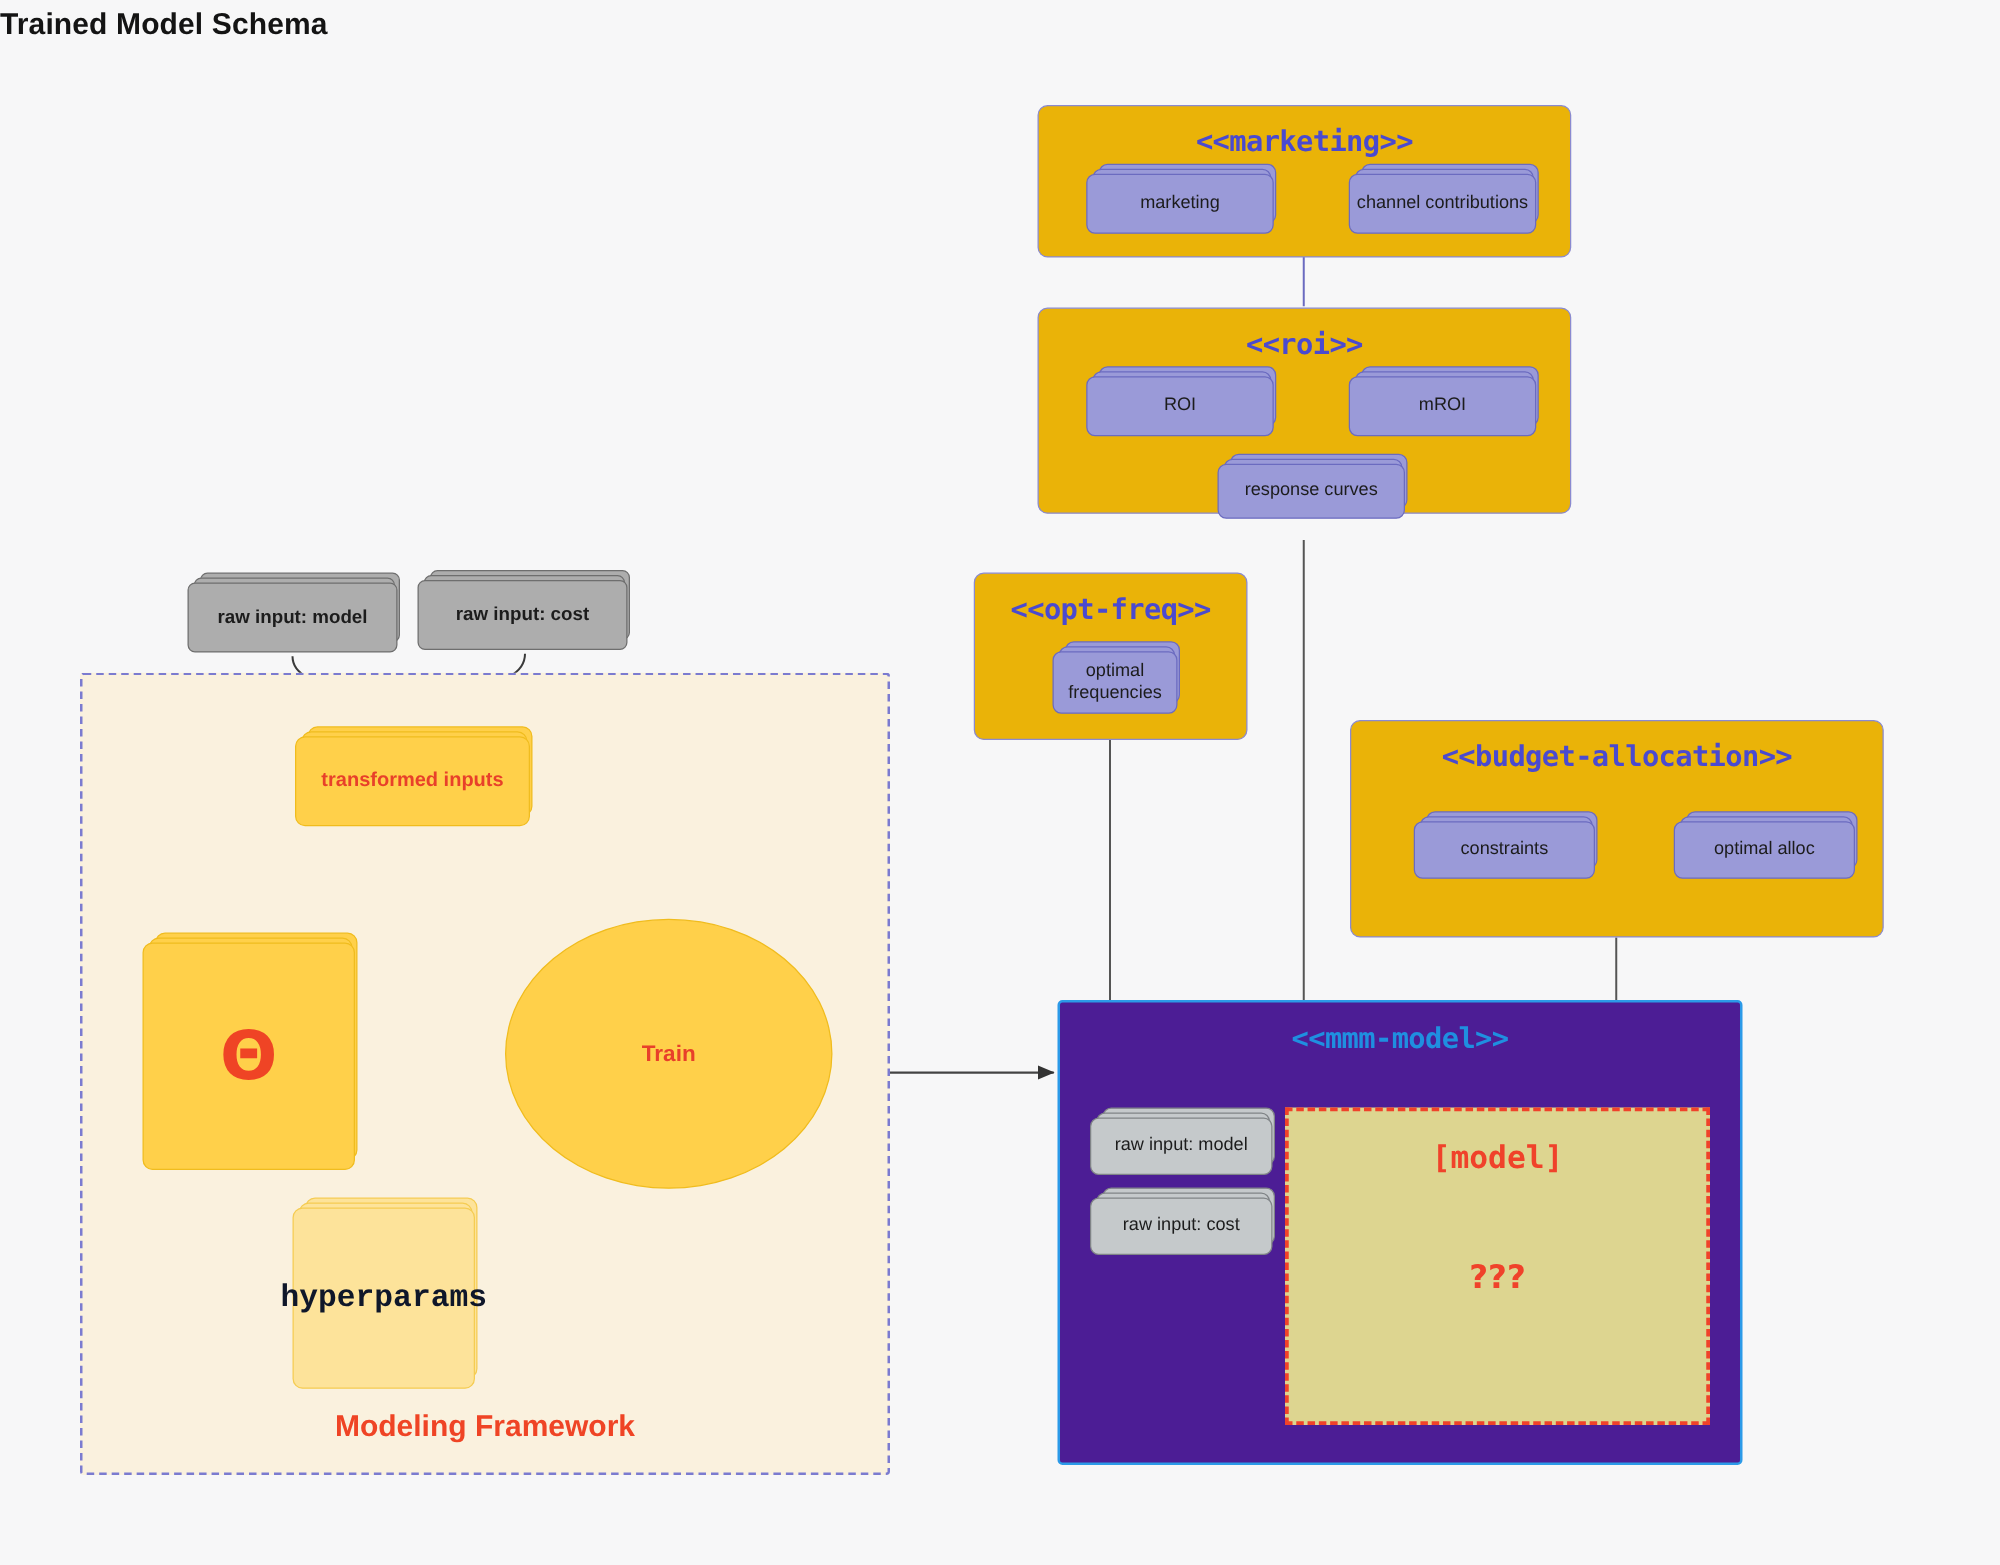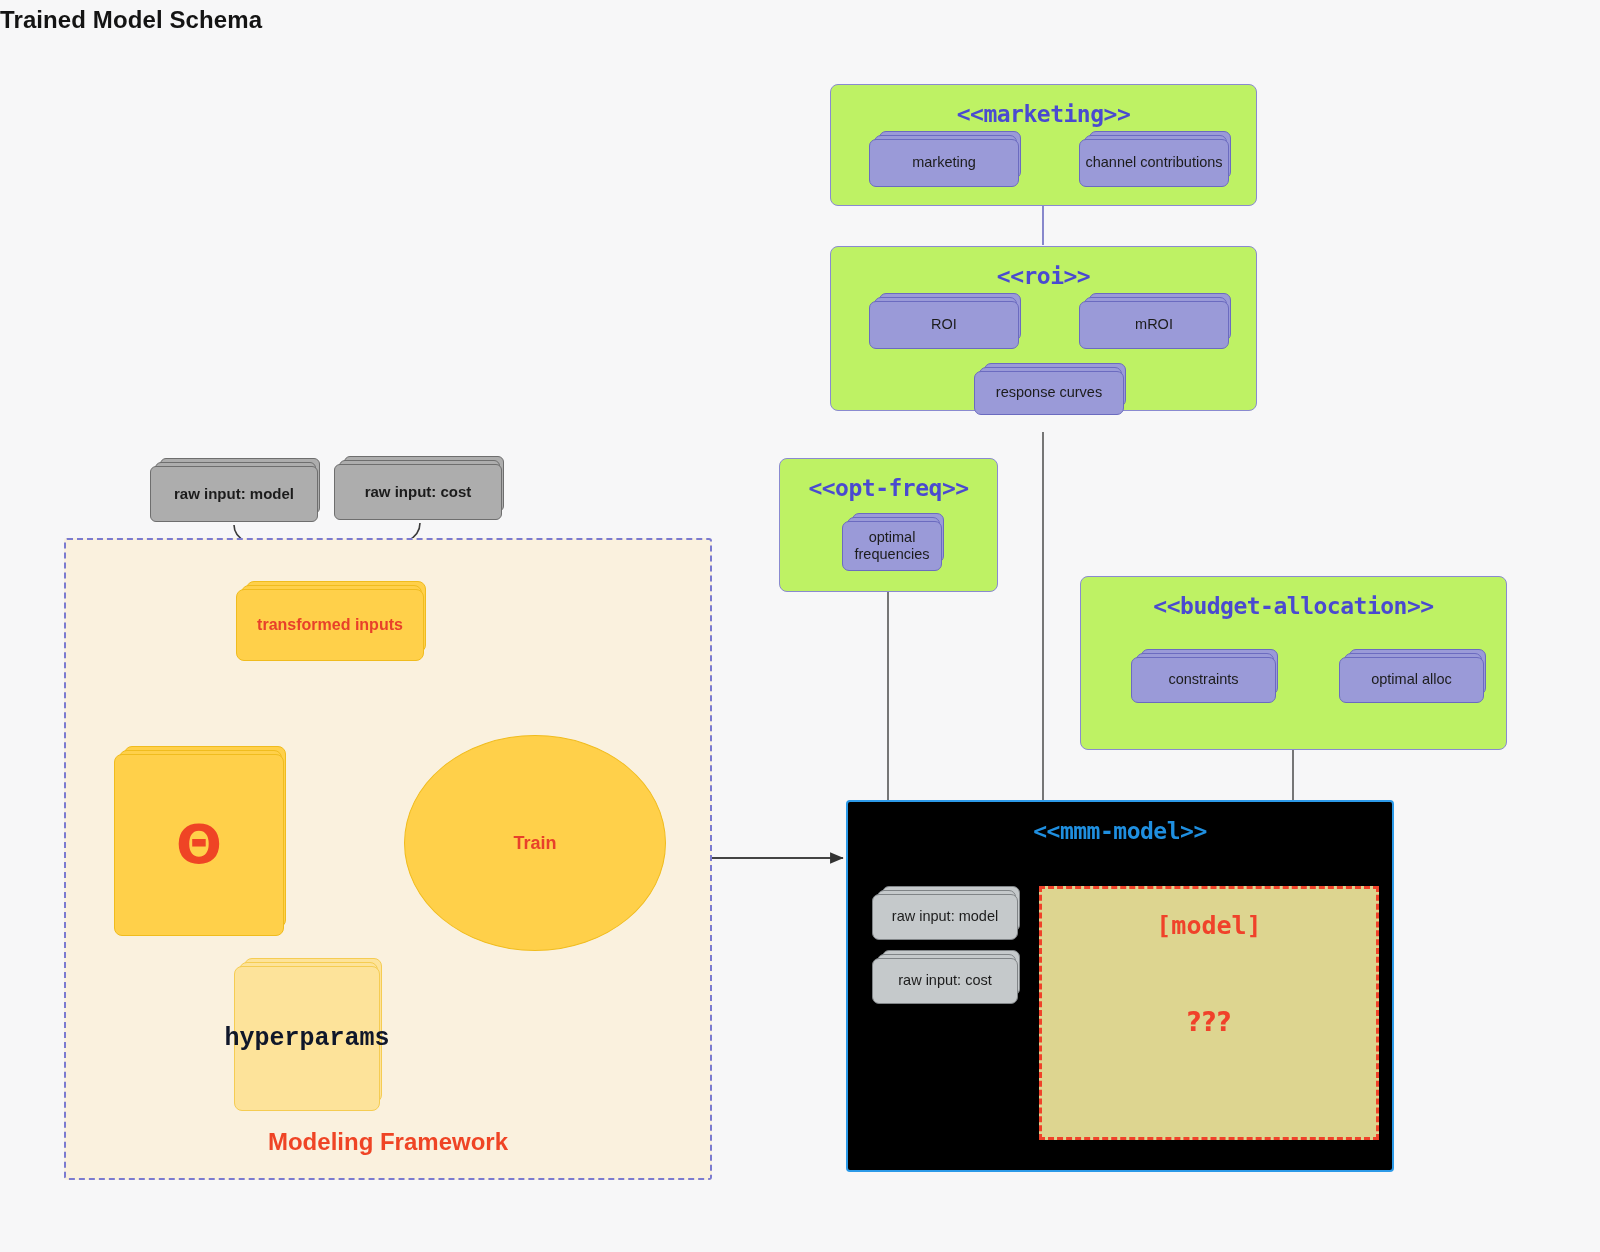--- a/index.html
+++ b/index.html
@@ -32,38 +32,38 @@
     text-align: left;
     font-size: 24px;
     font-weight: bold;
     color: #141414;
     letter-spacing: 0.1px;
   }
 
   
   .pkg {
     position: absolute;
-    background: #bef264;
+    background: #eab308;
     border: 1.6px solid #8a8ad0;
     border-radius: 8px;
     box-sizing: border-box;
   }
   .pkg-title {
     position: absolute;
     left: 0; right: 0;
     top: 16px;
     text-align: center;
     font-family: "DejaVu Sans Mono", "Liberation Mono", monospace;
     font-size: 23px;
     font-weight: bold;
     color: #4a4ad0;
     letter-spacing: -0.5px;
   }
   .pkg.blue {
-    background: #000000;
+    background: #4c1d95;
     border: 2px solid #2c9ae8;
     border-radius: 4px;
   }
   .pkg.blue > .pkg-title {
     color: #1f8fe0;
     font-size: 23px;
   }
 
   
   .node {
@@ -175,21 +175,20 @@
     font-weight: bold;
     box-sizing: border-box;
   }
 
   
   .modelbox {
     position: absolute;
     background: #ddd590;
     border: 3px dashed #f0422a;
     box-sizing: border-box;
-    margin-left: 11px;
   }
   .modelbox .m-title {
     position: absolute;
     left: 0; right: 0; top: 22px;
     text-align: center;
     font-family: "DejaVu Sans Mono", "Liberation Mono", monospace;
     font-size: 25px;
     font-weight: bold;
     color: #f0422a;
   }

